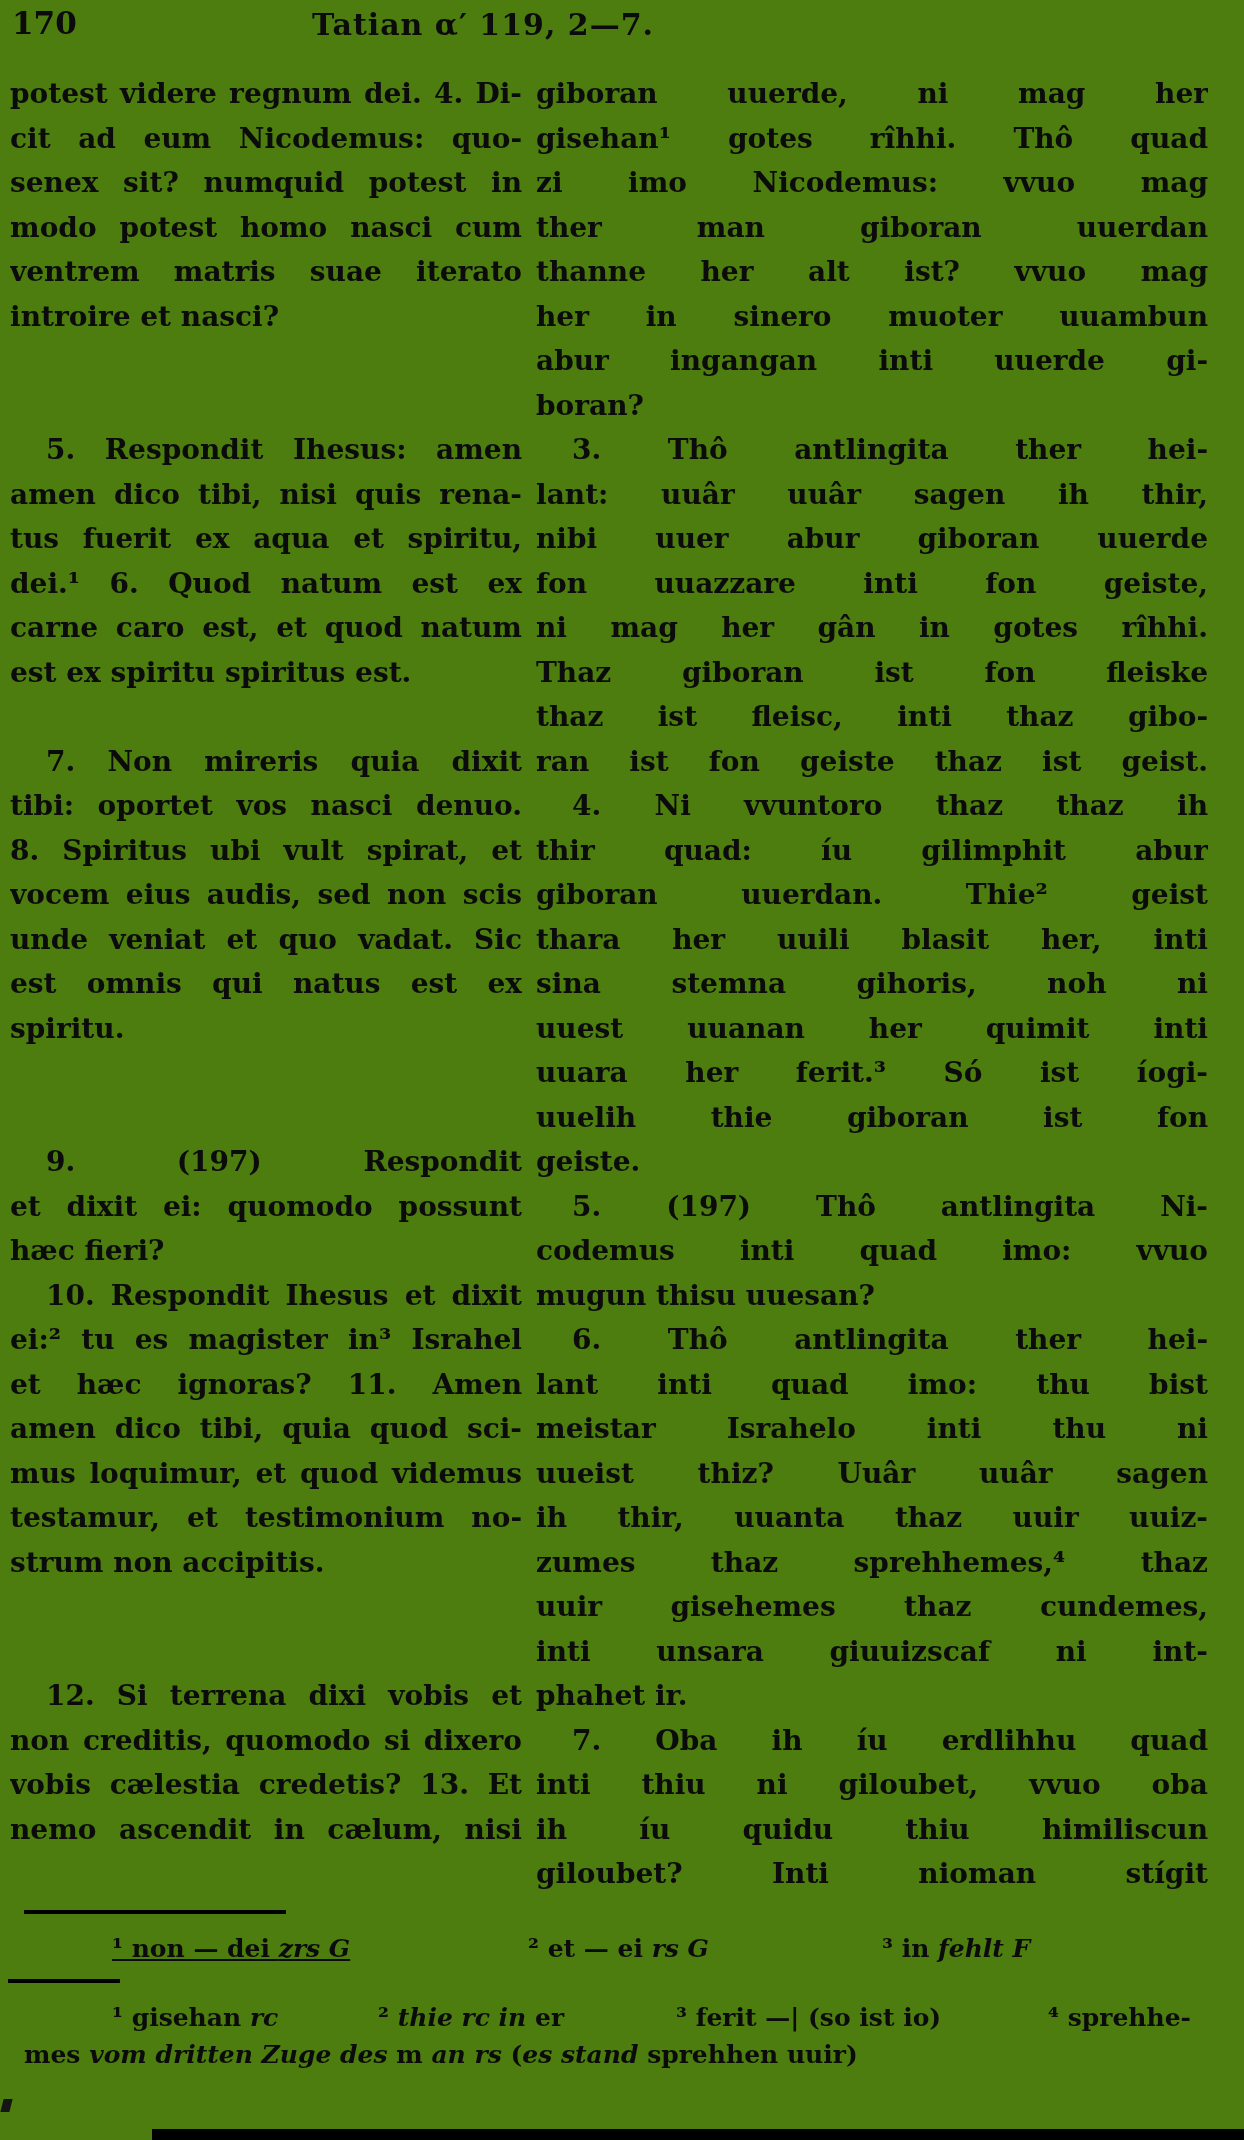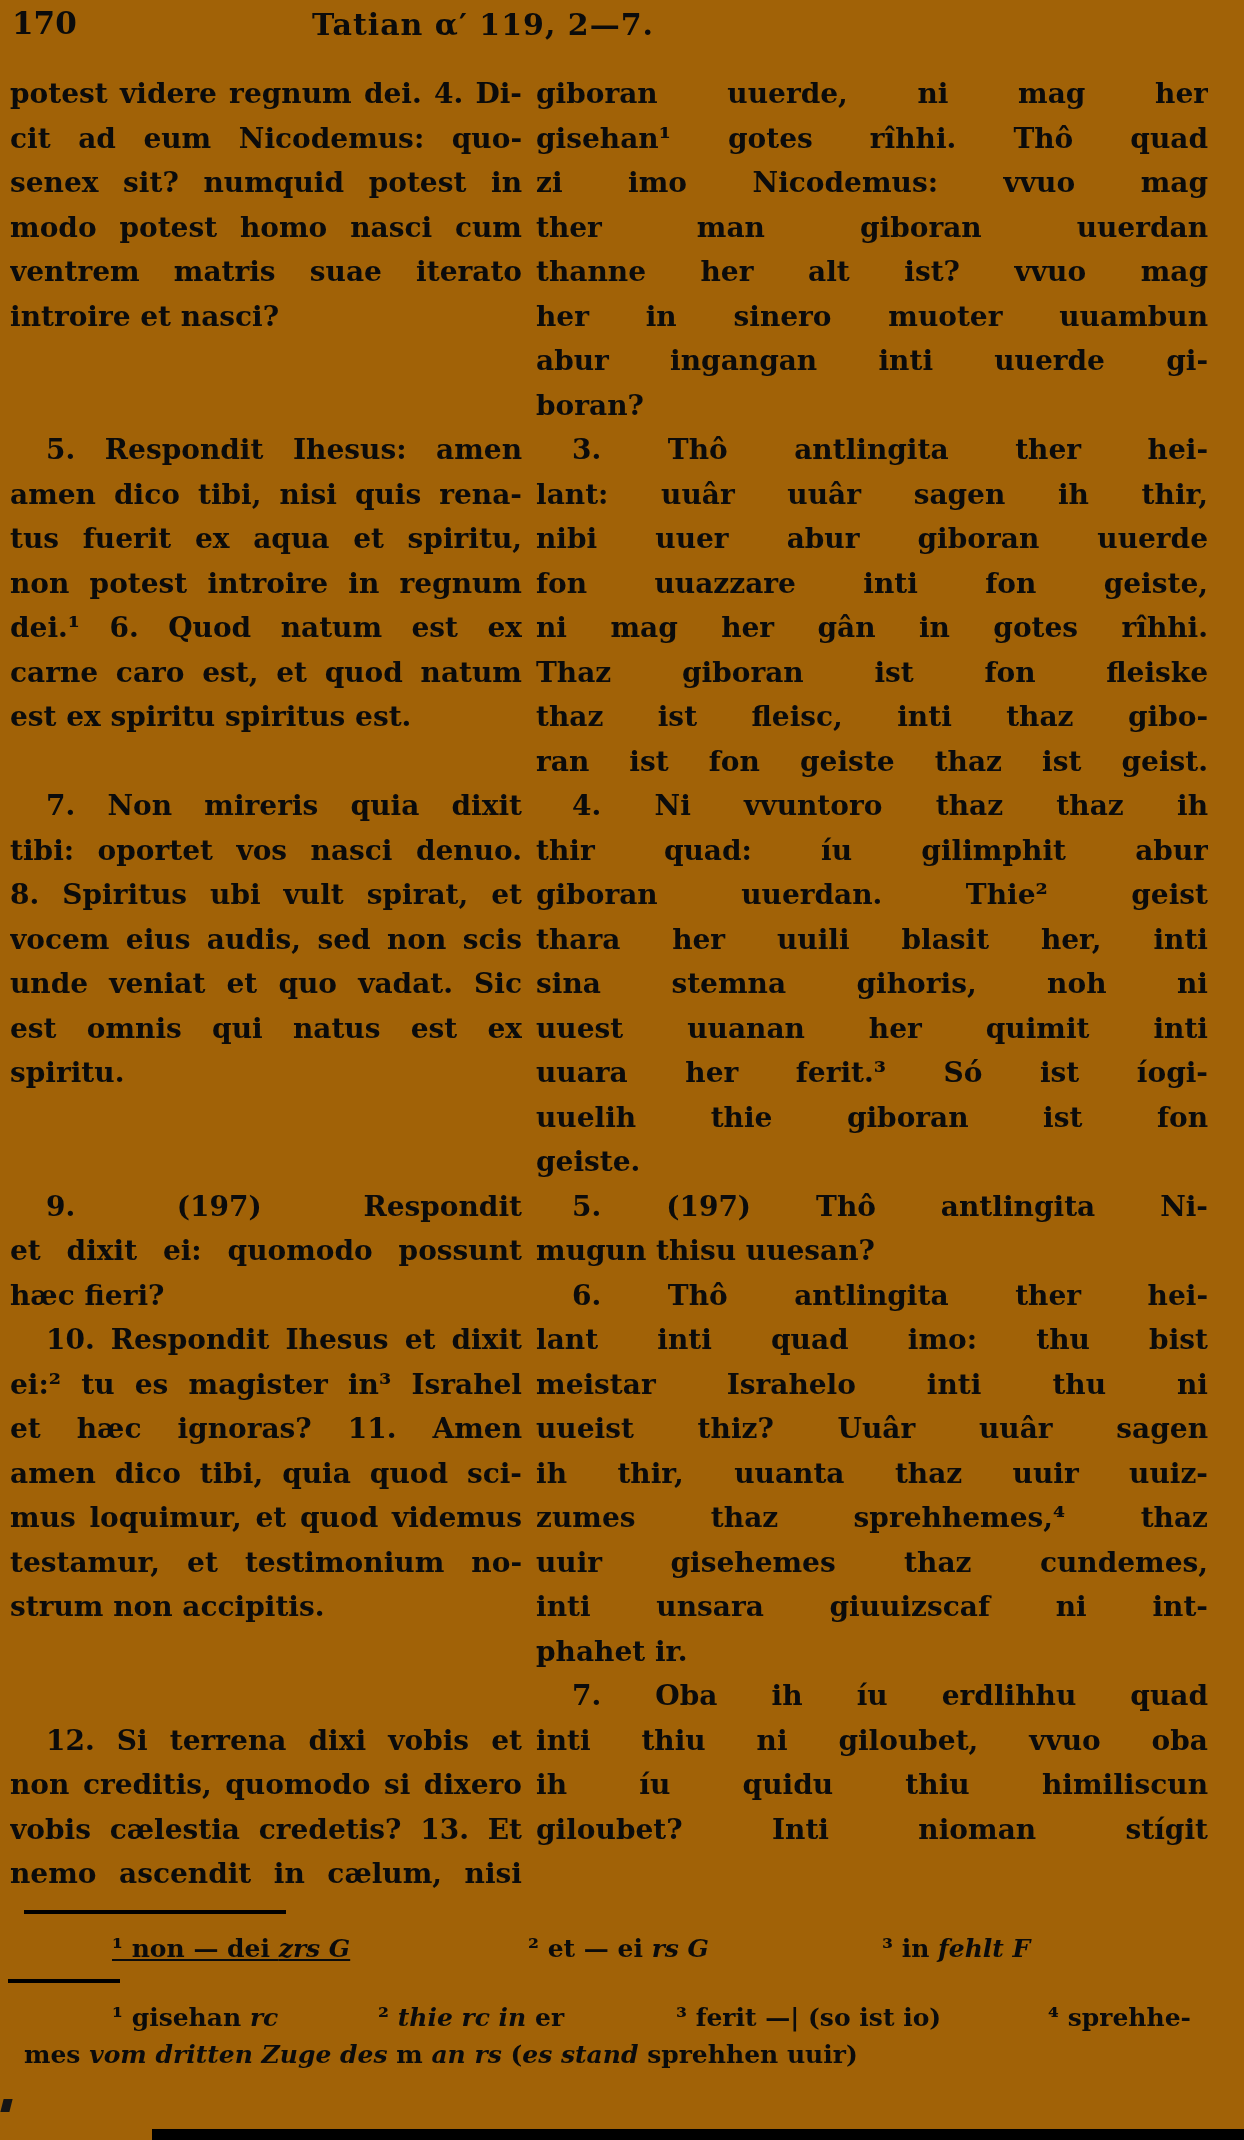--- a/index.html
+++ b/index.html
@@ -1,17 +1,17 @@
 <!DOCTYPE html>
 <html><head>
 <meta charset="utf-8">
 <style>
   *{margin:0;padding:0;box-sizing:border-box}
   html,body{background:#ffffff}
-  .page{position:relative;width:1244px;height:2140px;background:#a16207;color:#0b0b0b;
+  .page{position:relative;width:1244px;height:2140px;background:#4d7c0f;color:#0b0b0b;
         font-family:"DejaVu Serif","Liberation Serif",serif;font-weight:bold;overflow:hidden}
   .hdr-num{position:absolute;left:12px;top:4px;font-size:31px;line-height:38px}
   .hdr-title{position:absolute;left:312px;top:7px;font-size:30px;line-height:36px;letter-spacing:1px}
   .col{position:absolute;top:72px}
   .col-left{left:10px;width:512px}
   .col-right{left:536px;width:672px}
   .line{position:relative;height:44.5px;line-height:44.5px;font-size:28px;overflow:hidden;text-align:left}
   .line.j{text-align:justify}
   .line.j::after{content:"";display:inline-block;width:100%;height:0}
   .line.ind{text-indent:36px}
@@ -40,21 +40,20 @@
       <div class="line j">cit ad eum Nicodemus: quo-</div>
       <div class="line j">senex sit? numquid potest in</div>
       <div class="line j">modo potest homo nasci cum</div>
       <div class="line j">ventrem matris suae iterato</div>
       <div class="line">introire et nasci?</div>
       <div class="line"></div>
       <div class="line"></div>
       <div class="line j ind">5. Respondit Ihesus: amen</div>
       <div class="line j">amen dico tibi, nisi quis rena-</div>
       <div class="line j">tus fuerit ex aqua et spiritu,</div>
-      <div class="line j">non potest introire in regnum</div>
       <div class="line j">dei.¹ 6. Quod natum est ex</div>
       <div class="line j">carne caro est, et quod natum</div>
       <div class="line">est ex spiritu spiritus est.</div>
       <div class="line"></div>
       <div class="line j ind">7. Non mireris quia dixit</div>
       <div class="line j">tibi: oportet vos nasci denuo.</div>
       <div class="line j">8. Spiritus ubi vult spirat, et</div>
       <div class="line j">vocem eius audis, sed non scis</div>
       <div class="line j">unde veniat et quo vadat. Sic</div>
       <div class="line j">est omnis qui natus est ex</div>
@@ -98,20 +97,21 @@
       <div class="line j ind">4. Ni vvuntoro thaz thaz ih</div>
       <div class="line j">thir quad: íu gilimphit abur</div>
       <div class="line j">giboran uuerdan. Thie² geist</div>
       <div class="line j">thara her uuili blasit her, inti</div>
       <div class="line j">sina stemna gihoris, noh ni</div>
       <div class="line j">uuest uuanan her quimit inti</div>
       <div class="line j">uuara her ferit.³ Só ist íogi-</div>
       <div class="line j">uuelih thie giboran ist fon</div>
       <div class="line">geiste.</div>
       <div class="line j ind">5. (197) Thô antlingita Ni-</div>
+      <div class="line j">codemus inti quad imo: vvuo</div>
       <div class="line">mugun thisu uuesan?</div>
       <div class="line j ind">6. Thô antlingita ther hei-</div>
       <div class="line j">lant inti quad imo: thu bist</div>
       <div class="line j">meistar Israhelo inti thu ni</div>
       <div class="line j">uueist thiz? Uuâr uuâr sagen</div>
       <div class="line j">ih thir, uuanta thaz uuir uuiz-</div>
       <div class="line j">zumes thaz sprehhemes,⁴ thaz</div>
       <div class="line j">uuir gisehemes thaz cundemes,</div>
       <div class="line j">inti unsara giuuizscaf ni int-</div>
       <div class="line">phahet ir.</div>

